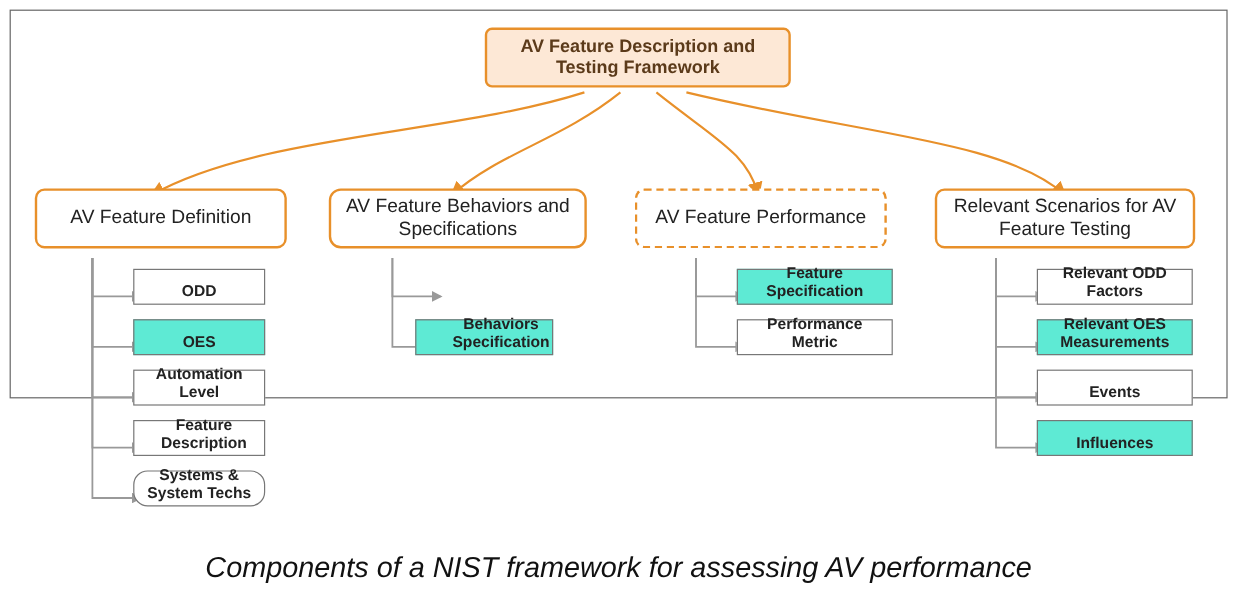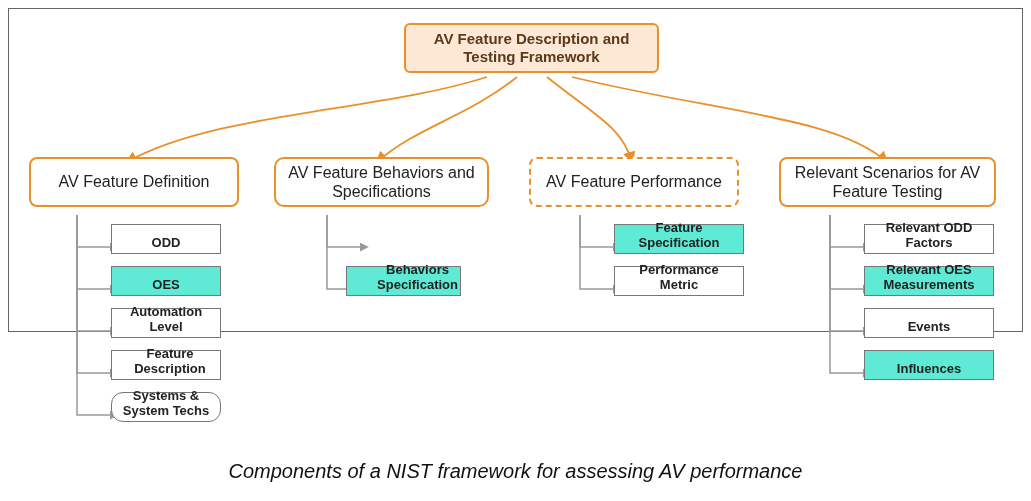--- a/index.html
+++ b/index.html
@@ -56,21 +56,21 @@
     padding: 2px 4px;
     line-height: 1.15;
   }
   .sub-box.shaded { background: #5eead4; }
   .caption {
     position: absolute;
     left: 0; width: 1031px;
     top: 460px;
     text-align: center;
     font-style: italic;
-    font-size: 20px;
+    font-size: 24px;
     color: #111;
   }
   svg.overlay {
     position: absolute;
     left: 8px; top: 8px;
     width: 1015px; height: 440px;
     pointer-events: none;
   }
 </style>
 </head>

